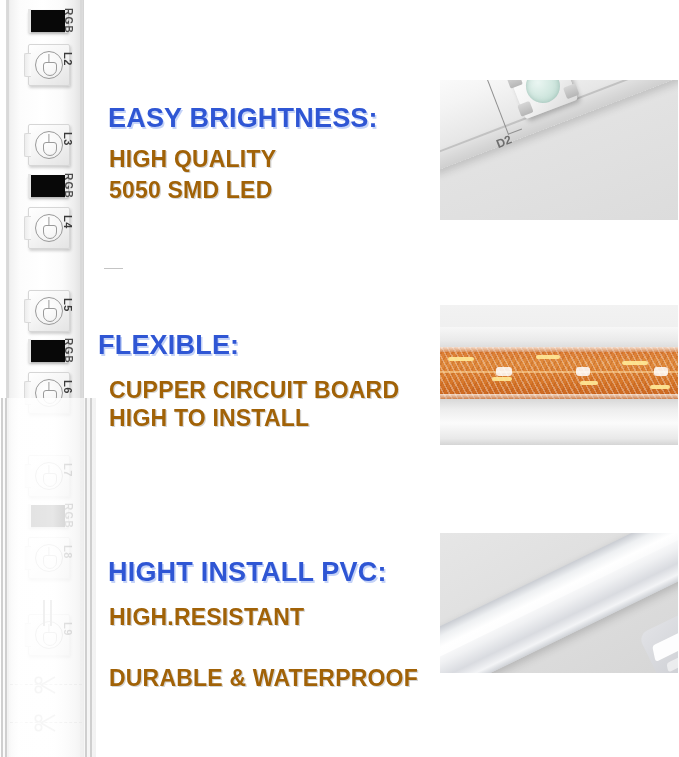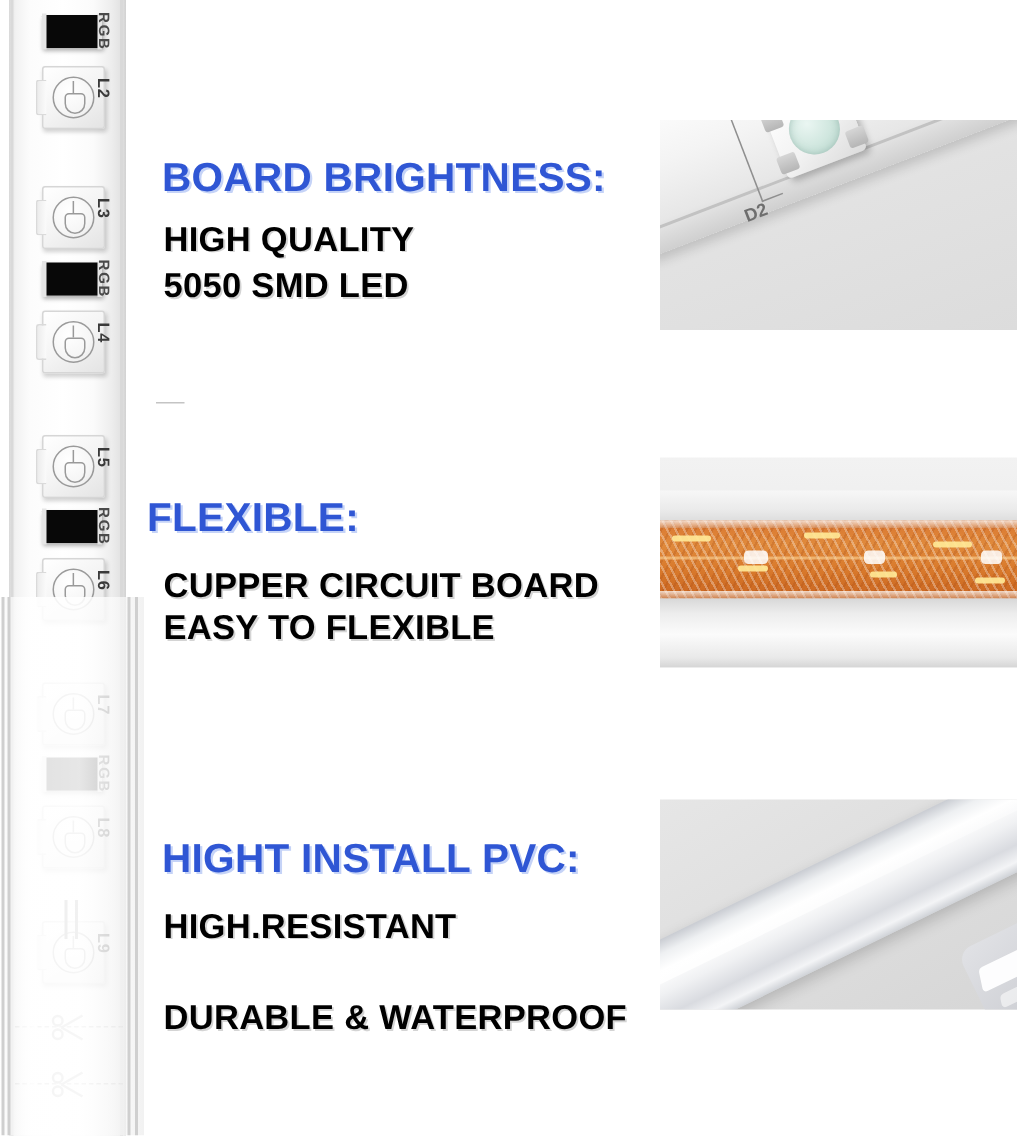--- a/index.html
+++ b/index.html
@@ -120,21 +120,21 @@
   
   .feature-heading{
     position:absolute;font-size:27px;font-weight:700;
     letter-spacing:.2px;white-space:nowrap;
     color:#2f56d4;
     text-shadow:1.5px 1.5px 0 rgba(150,175,240,.55);
   }
   .feature-line{
     position:absolute;font-size:23px;font-weight:700;
     letter-spacing:.2px;white-space:nowrap;
-    color:#000000;
+    color:#a16207;
     text-shadow:1.2px 1.2px 0 rgba(170,170,170,.50);
   }
   #section-divider{
     position:absolute;left:104px;top:268px;width:19px;height:0;
     border-top:1.5px solid #c4c4c4;
   }
 
   
   .photo{
     position:absolute;overflow:hidden;background:#e4e4e4;
@@ -336,21 +336,21 @@
 </div>
 
 <div id="pvc-sleeve">
   <div class="sleeve-rail a"></div>
   <div class="sleeve-rail b"></div>
   <div class="sleeve-rail c"></div>
   <div class="sleeve-rail d"></div>
   <div class="sleeve-gloss"></div>
 </div>
 
-<div class="feature-heading" style="left:108px;top:103px;">BOARD BRIGHTNESS:</div>
+<div class="feature-heading" style="left:108px;top:103px;">EASY BRIGHTNESS:</div>
 <div class="feature-line" style="left:109px;top:146px;">HIGH QUALITY</div>
 <div class="feature-line" style="left:109px;top:177px;">5050 SMD LED</div>
 
 <div id="section-divider"></div>
 
 <div class="photo" id="photo-led-macro">
   <div class="pcb-diag">
     <div class="edge-line"></div>
     <div class="smd-chip">
       <div class="phosphor"></div>
@@ -362,21 +362,21 @@
 
     <div class="silk-bracket" style="left:82px;top:24px;width:14px;height:62px;border-right:none;"></div>
 
     <div class="silk" style="left:68px;top:86px;">D2</div>
 
   </div>
 </div>
 
 <div class="feature-heading" style="left:98px;top:330px;">FLEXIBLE:</div>
 <div class="feature-line" style="left:109px;top:377px;">CUPPER CIRCUIT BOARD</div>
-<div class="feature-line" style="left:109px;top:405px;">EASY TO FLEXIBLE</div>
+<div class="feature-line" style="left:109px;top:405px;">HIGH TO INSTALL</div>
 
 <div class="photo" id="photo-copper">
   <div class="pvc-tube-top"></div>
   <div class="copper-band">
     <div class="copper-edge" style="top:0;"></div>
     <div class="copper-edge" style="top:47px;"></div>
     <div class="midline"></div>
     <div class="sparkle" style="left:8px;top:10px;width:26px;"></div>
     <div class="sparkle" style="left:52px;top:30px;width:20px;"></div>
     <div class="sparkle" style="left:96px;top:8px;width:24px;"></div>

